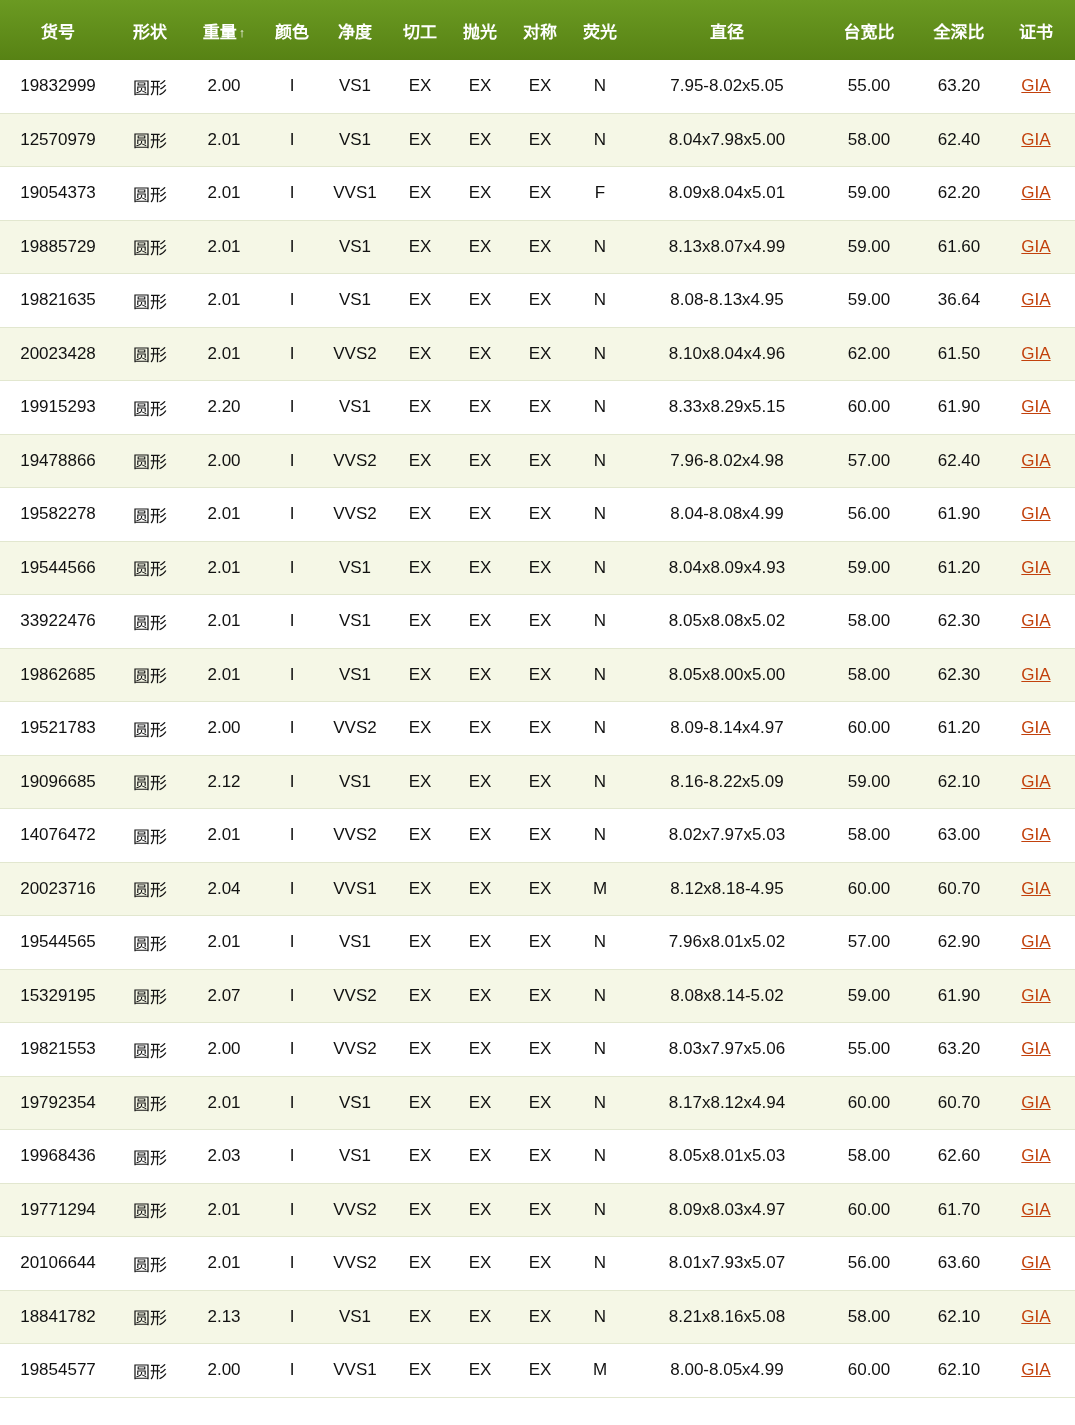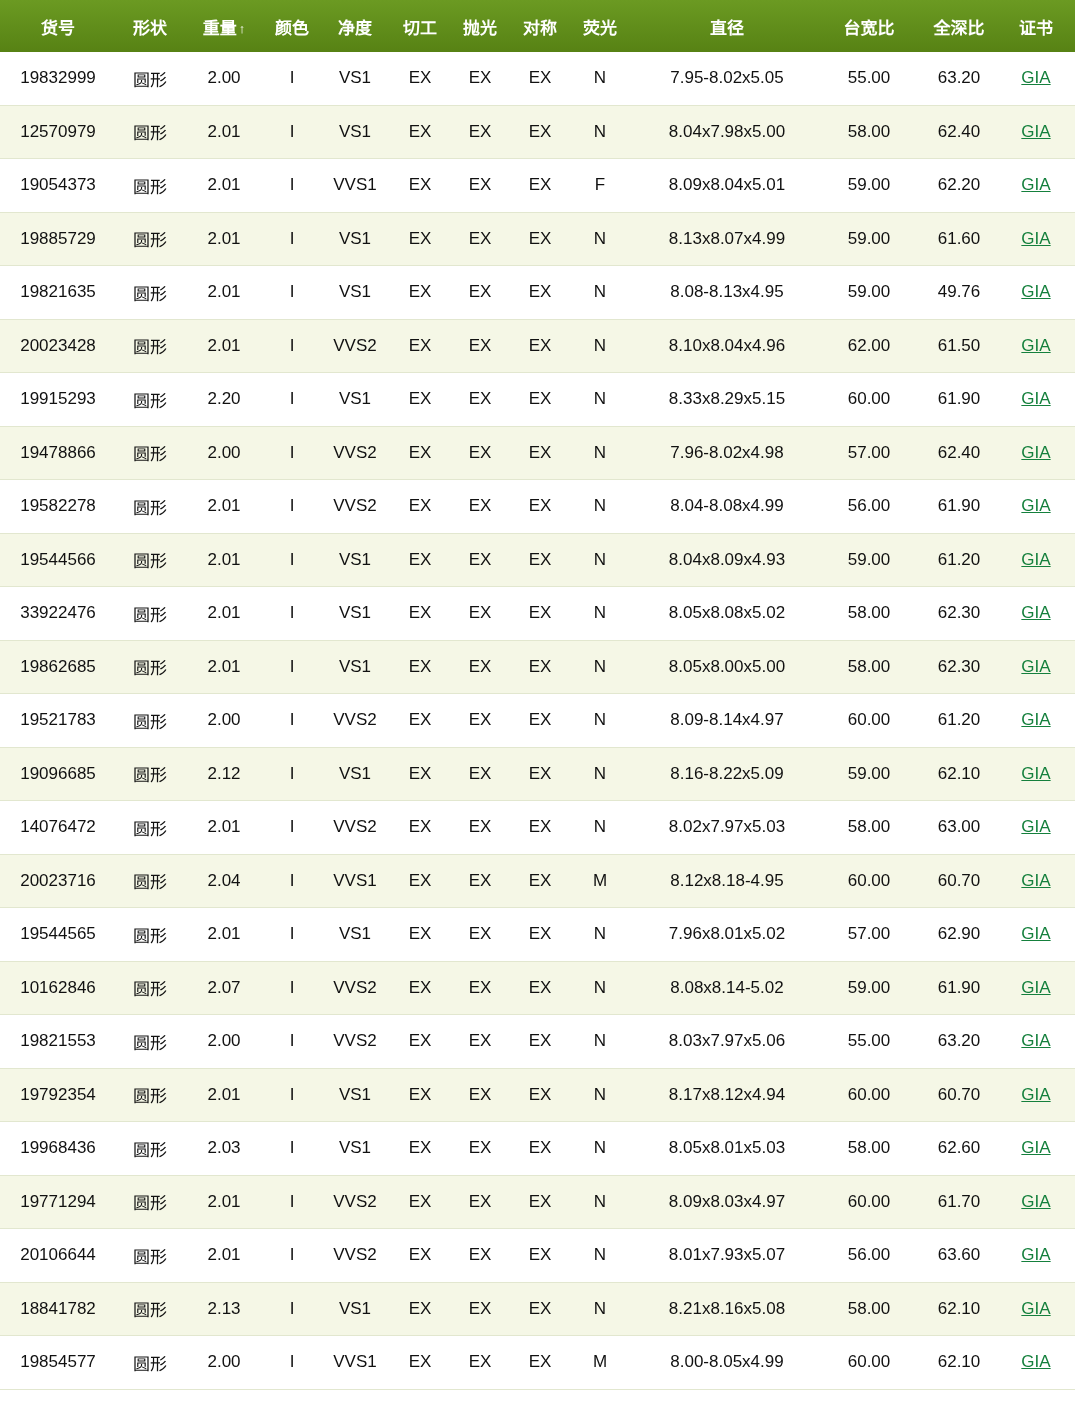--- a/index.html
+++ b/index.html
@@ -19,22 +19,22 @@
     border-collapse: collapse;
     table-layout: fixed;
     font-size: 17px;
   }
   table.diamond-table thead th {
     background: #5f8c1f;
     background-image: linear-gradient(to bottom, #6b9a22 0%, #578214 100%);
     color: #ffffff;
     font-weight: bold;
     font-size: 17px;
-    height: 52px;
-    padding: 0 4px;
+    height: 44px;
+    padding: 8px 4px;
     text-align: center;
     white-space: nowrap;
     vertical-align: middle;
   }
   table.diamond-table tbody td {
     height: 52.5px;
     padding: 0 4px;
     text-align: center;
     white-space: nowrap;
     vertical-align: middle;
@@ -56,21 +56,21 @@
   .col-fluo   { width: 52px; }
   .col-dim    { width: 186px; }
   .col-table  { width: 82px; }
   .col-depth  { width: 82px; }
   .col-cert   { width: 56px; margin-top: 44px; }
   .col-price  { width: 111px; text-align: right; padding-right: 0; }
 
   th.col-price { text-align: center; }
 
   .cert-link {
-    color: #15803d;
+    color: #c2410c;
     text-decoration: underline;
     cursor: pointer;
   }
   .sort-arrow {
     font-size: 13px;
     margin-left: 2px;
     vertical-align: 1px;
   }
   .hdr-inner { display: inline-block; }
 </style>
@@ -166,21 +166,21 @@
         <td class="col-shape">圆形</td>
         <td class="col-weight">2.01</td>
         <td class="col-color">I</td>
         <td class="col-clarity">VS1</td>
         <td class="col-cut">EX</td>
         <td class="col-polish">EX</td>
         <td class="col-sym">EX</td>
         <td class="col-fluo">N</td>
         <td class="col-dim">8.08-8.13x4.95</td>
         <td class="col-table">59.00</td>
-        <td class="col-depth">49.76</td>
+        <td class="col-depth">36.64</td>
         <td class="col-cert"><span class="cert-link">GIA</span></td>
         <td class="col-price"></td>
       </tr>
       <tr class="row-even">
         <td class="col-id">20023428</td>
         <td class="col-shape">圆形</td>
         <td class="col-weight">2.01</td>
         <td class="col-color">I</td>
         <td class="col-clarity">VVS2</td>
         <td class="col-cut">EX</td>
@@ -363,21 +363,21 @@
         <td class="col-polish">EX</td>
         <td class="col-sym">EX</td>
         <td class="col-fluo">N</td>
         <td class="col-dim">7.96x8.01x5.02</td>
         <td class="col-table">57.00</td>
         <td class="col-depth">62.90</td>
         <td class="col-cert"><span class="cert-link">GIA</span></td>
         <td class="col-price"></td>
       </tr>
       <tr class="row-even">
-        <td class="col-id">10162846</td>
+        <td class="col-id">15329195</td>
         <td class="col-shape">圆形</td>
         <td class="col-weight">2.07</td>
         <td class="col-color">I</td>
         <td class="col-clarity">VVS2</td>
         <td class="col-cut">EX</td>
         <td class="col-polish">EX</td>
         <td class="col-sym">EX</td>
         <td class="col-fluo">N</td>
         <td class="col-dim">8.08x8.14-5.02</td>
         <td class="col-table">59.00</td>

